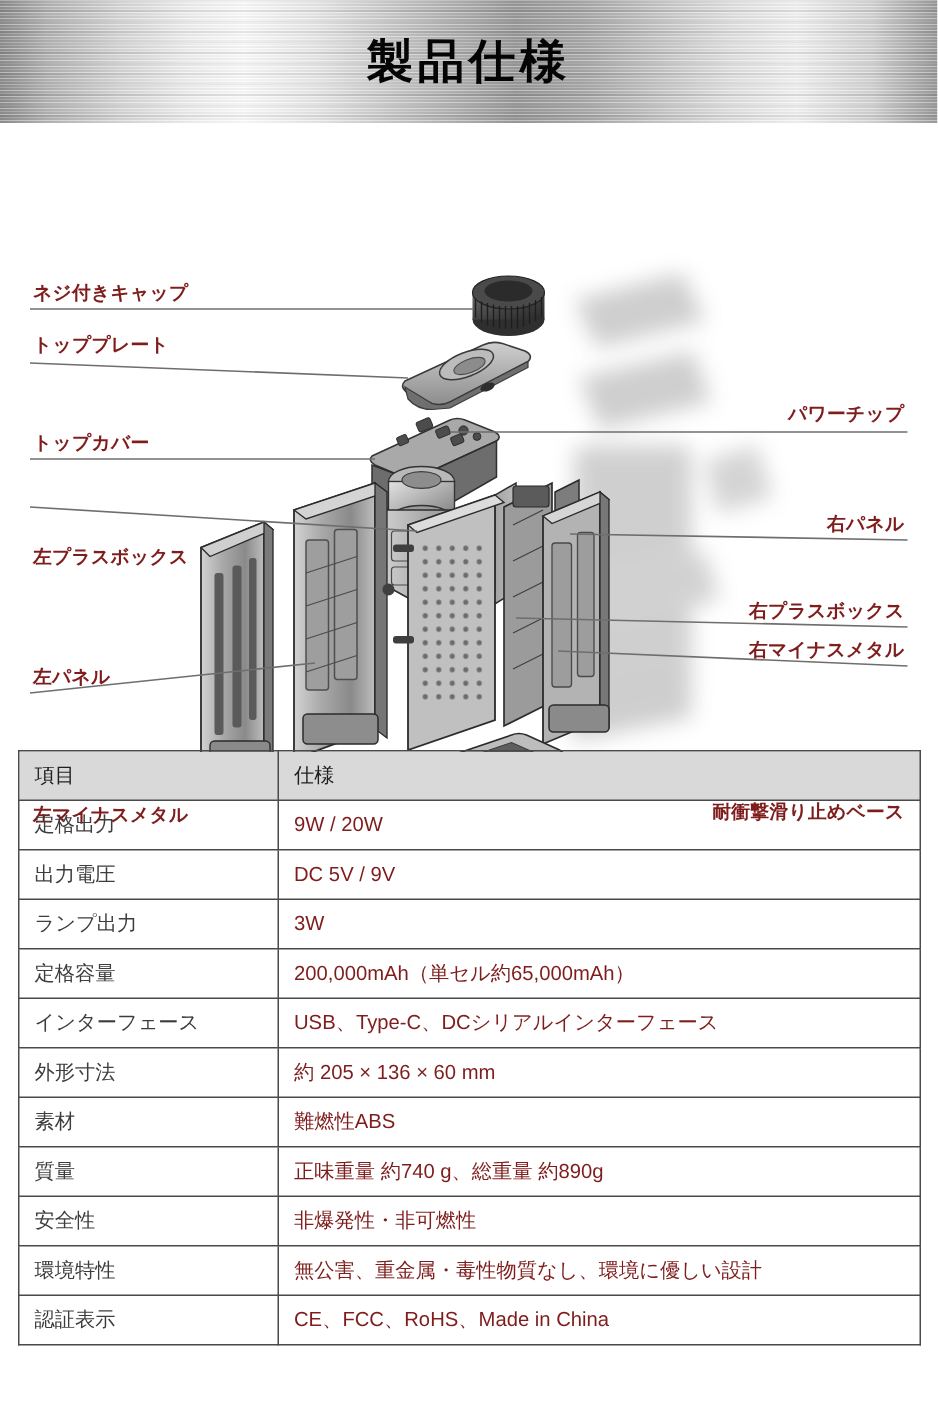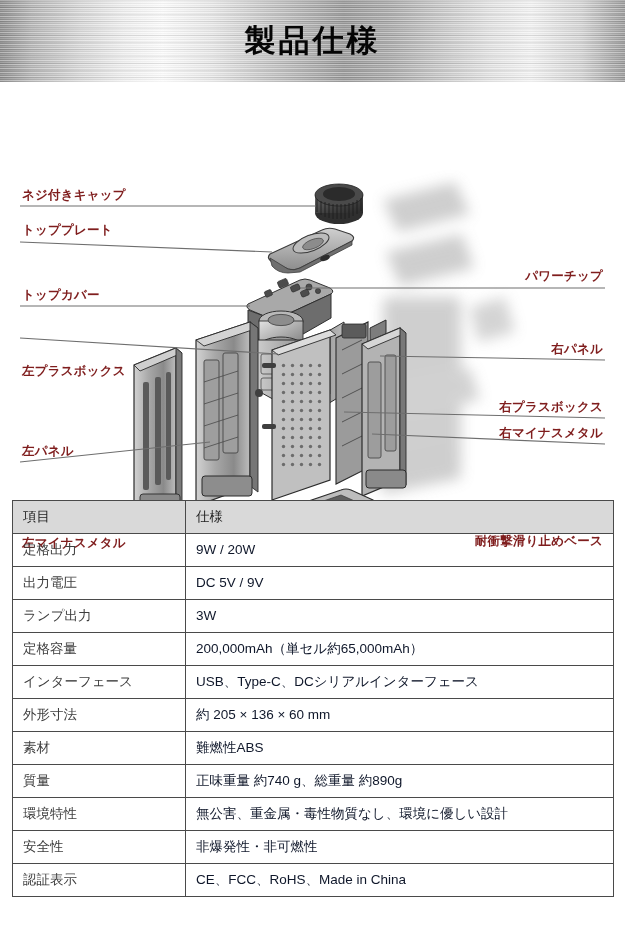--- a/index.html
+++ b/index.html
@@ -109,21 +109,21 @@
     white-space: nowrap;
   }
   table.spec thead th {
     background: #d9d9d9;
     color: #1f1f1f;
     font-weight: 400;
   }
   table.spec col.c1 { width: 173px; }
   table.spec col.c2 { width: 428px; }
   table.spec td.k { color: #3d3d3d; }
-  table.spec td.v { color: #0f172a; }
+  table.spec td.v { color: #7f1d1d; }
   .row-env td.v { font-size: 13px; letter-spacing: -0.1px; }
 </style>
 </head>
 <body>
 
 <div class="header">
   <div class="brush"></div>
   <div class="brush2"></div>
   <div class="header-title">製品仕様</div>
 </div>
@@ -375,26 +375,26 @@
       </tr>
       <tr>
         <td class="k">素材</td>
         <td class="v">難燃性ABS</td>
       </tr>
       <tr>
         <td class="k">質量</td>
         <td class="v">正味重量 約740 g、総重量 約890g</td>
       </tr>
       <tr>
+        <td class="k">安全性</td>
+        <td class="v">非爆発性・非可燃性</td>
+      </tr>
+      <tr>
         <td class="k">環境特性</td>
         <td class="v">無公害、重金属・毒性物質なし、環境に優しい設計</td>
-      </tr>
-      <tr>
-        <td class="k">安全性</td>
-        <td class="v">非爆発性・非可燃性</td>
       </tr>
       <tr>
         <td class="k">認証表示</td>
         <td class="v">CE、FCC、RoHS、Made in China</td>
       </tr>
     </tbody>
   </table>
 </div>
 
 </body></html>

